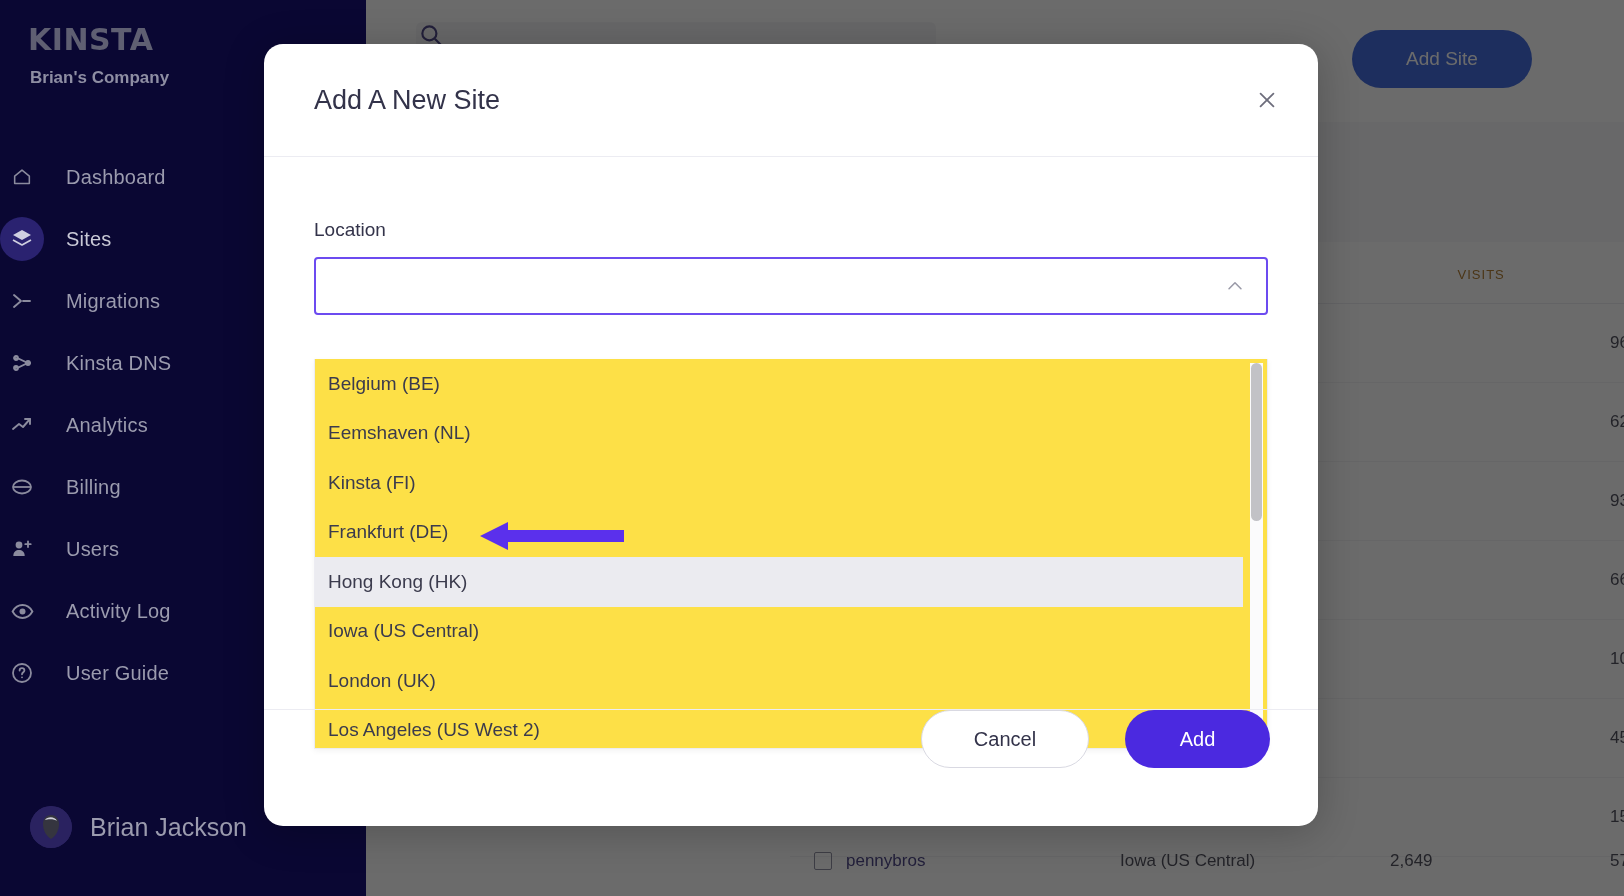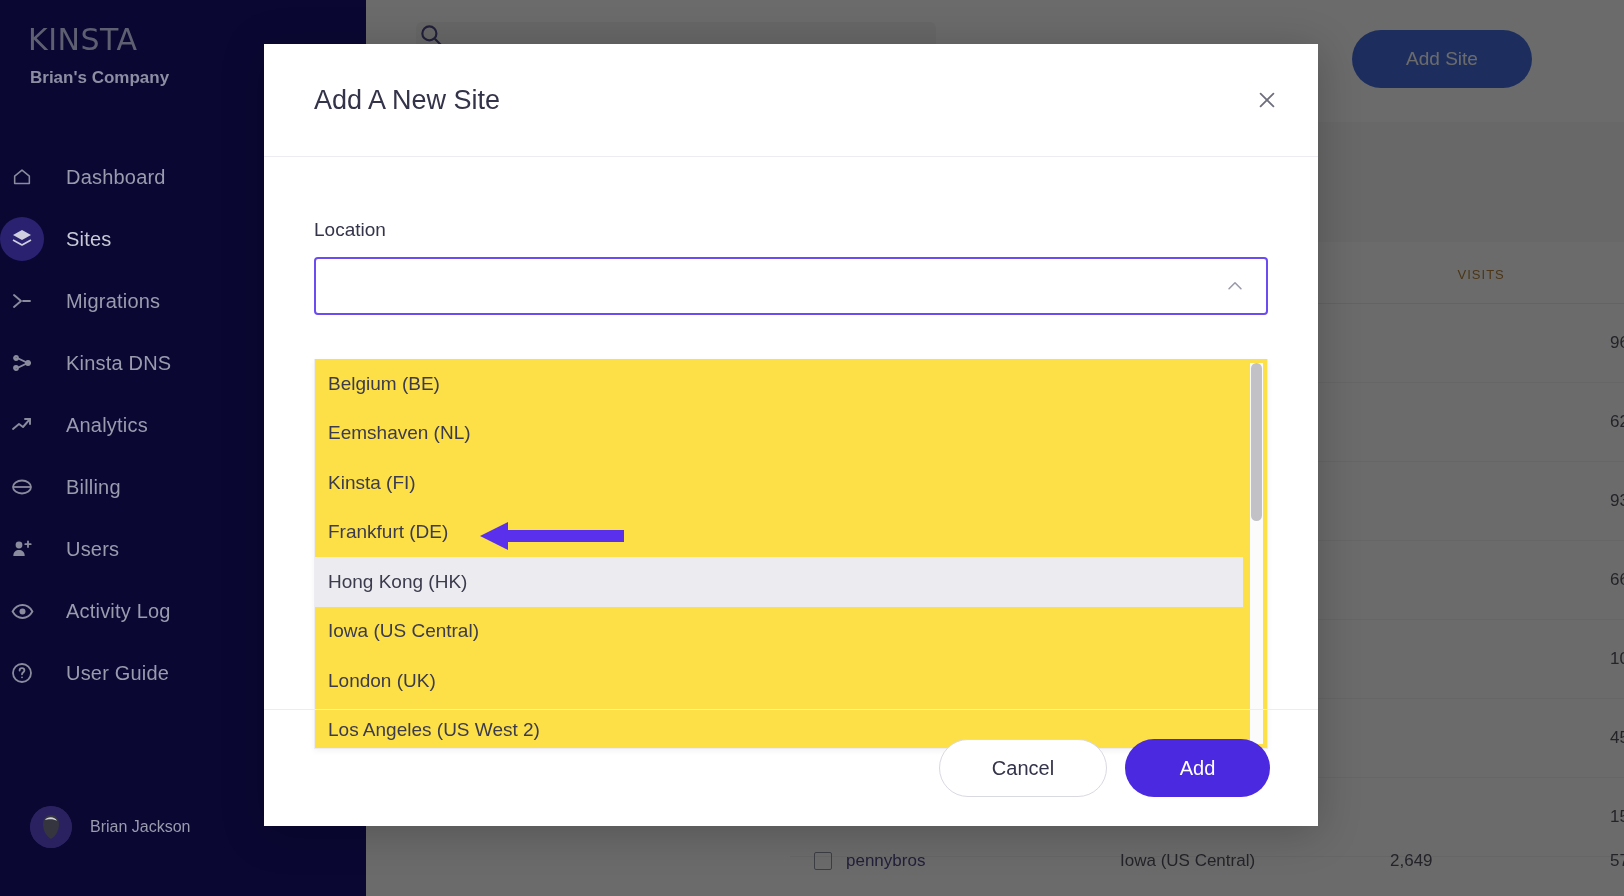--- a/index.html
+++ b/index.html
@@ -14,21 +14,21 @@
   
   .sidebar {
     position: absolute; left: 0; top: 0;
     width: 366px; height: 896px;
     background: #08063a;
     background: #0a0733;
     z-index: 1;
   }
   .brand-logo {
     position: absolute; left: 28px; top: 22px;
-    font-size: 30px; font-weight: 400; letter-spacing: 0.5px;
+    font-size: 30px; font-weight: 700; letter-spacing: 0.5px;
     color: #5f5f72; font-family: "DejaVu Sans", sans-serif;
   }
   .brand-company {
     position: absolute; left: 30px; top: 68px;
     font-size: 17px; color: #8e8ea3; font-weight: 600;
   }
   .nav { position: absolute; left: 0; top: 146px; width: 366px; }
   .nav-item {
     position: relative;
     display: flex; align-items: center;
@@ -52,21 +52,21 @@
   .user-row {
     position: absolute; left: 30px; bottom: 48px;
     display: flex; align-items: center; cursor: pointer;
   }
   .avatar {
     width: 42px; height: 42px; border-radius: 50%;
     background: #2a2260;
     display: flex; align-items: center; justify-content: center;
     overflow: hidden;
   }
-  .user-name { margin-left: 18px; font-size: 16px; color: #9b9bae; }
+  .user-name { margin-left: 18px; font-size: 25px; color: #9b9bae; }
 
   
   .bg-page {
     position: absolute; left: 366px; top: 0;
     width: 1258px; height: 896px;
     background: #ffffff;
     z-index: 0;
   }
   .bg-dim {
     position: absolute; left: 366px; top: 0;
@@ -124,21 +124,21 @@
   }
 
   
   .modal {
     position: absolute;
     left: 264px; top: 44px;
     width: 1054px; height: 782px;
     background: #fff;
     z-index: 3;
     box-shadow: 0 6px 40px rgba(0,0,0,0.22);
-    display: flex; flex-direction: column;
+    display: flex; flex-direction: column; border-radius: 19px;
   }
   .modal-header {
     position: relative;
     height: 113px; flex: 0 0 113px;
     border-bottom: 1px solid #ececf2;
   }
   .modal-title {
     position: absolute; left: 50px; top: 50%;
     transform: translateY(-50%);
     font-size: 27px; color: #33334a; font-weight: 400;
@@ -208,23 +208,23 @@
     position: absolute; top: 0; left: 1px;
     width: 11px; height: 158px;
     background: #c2c2c6;
     border-radius: 6px;
     cursor: pointer;
   }
   .modal-footer {
     position: relative;
     flex: 0 0 117px;
     border-top: 1px solid #ececf2;
-    display: flex; align-items: center; justify-content: flex-end;
+    display: flex; align-items: flex-start; justify-content: flex-end;
     padding-right: 48px;
-    gap: 18px;
+    gap: 36px;
   }
   .btn {
     height: 58px; border-radius: 29px;
     display: flex; align-items: center; justify-content: center;
     font-size: 20px; cursor: pointer;
   }
   .btn-cancel {
     width: 168px; border: 1px solid #d9d9e2; background: #fff; color: #33334a;
   }
   .btn-add {

